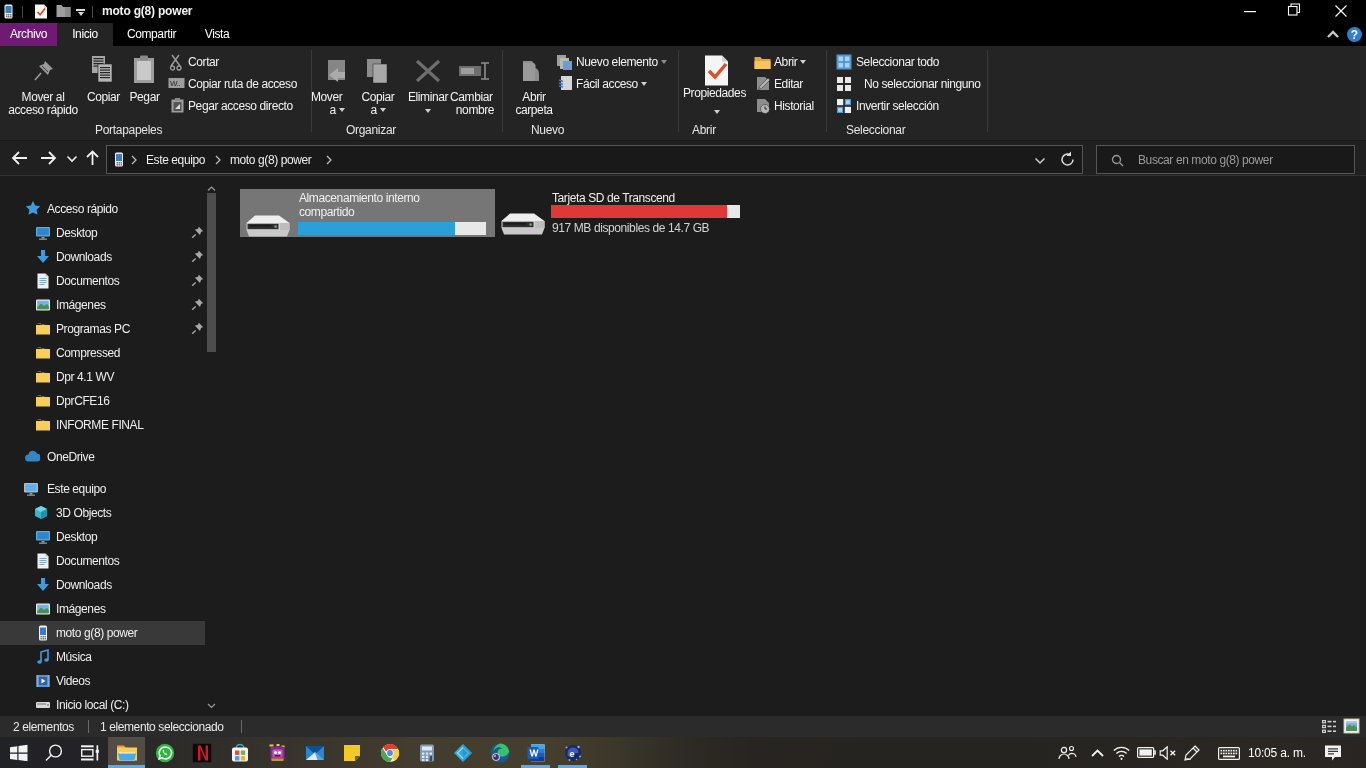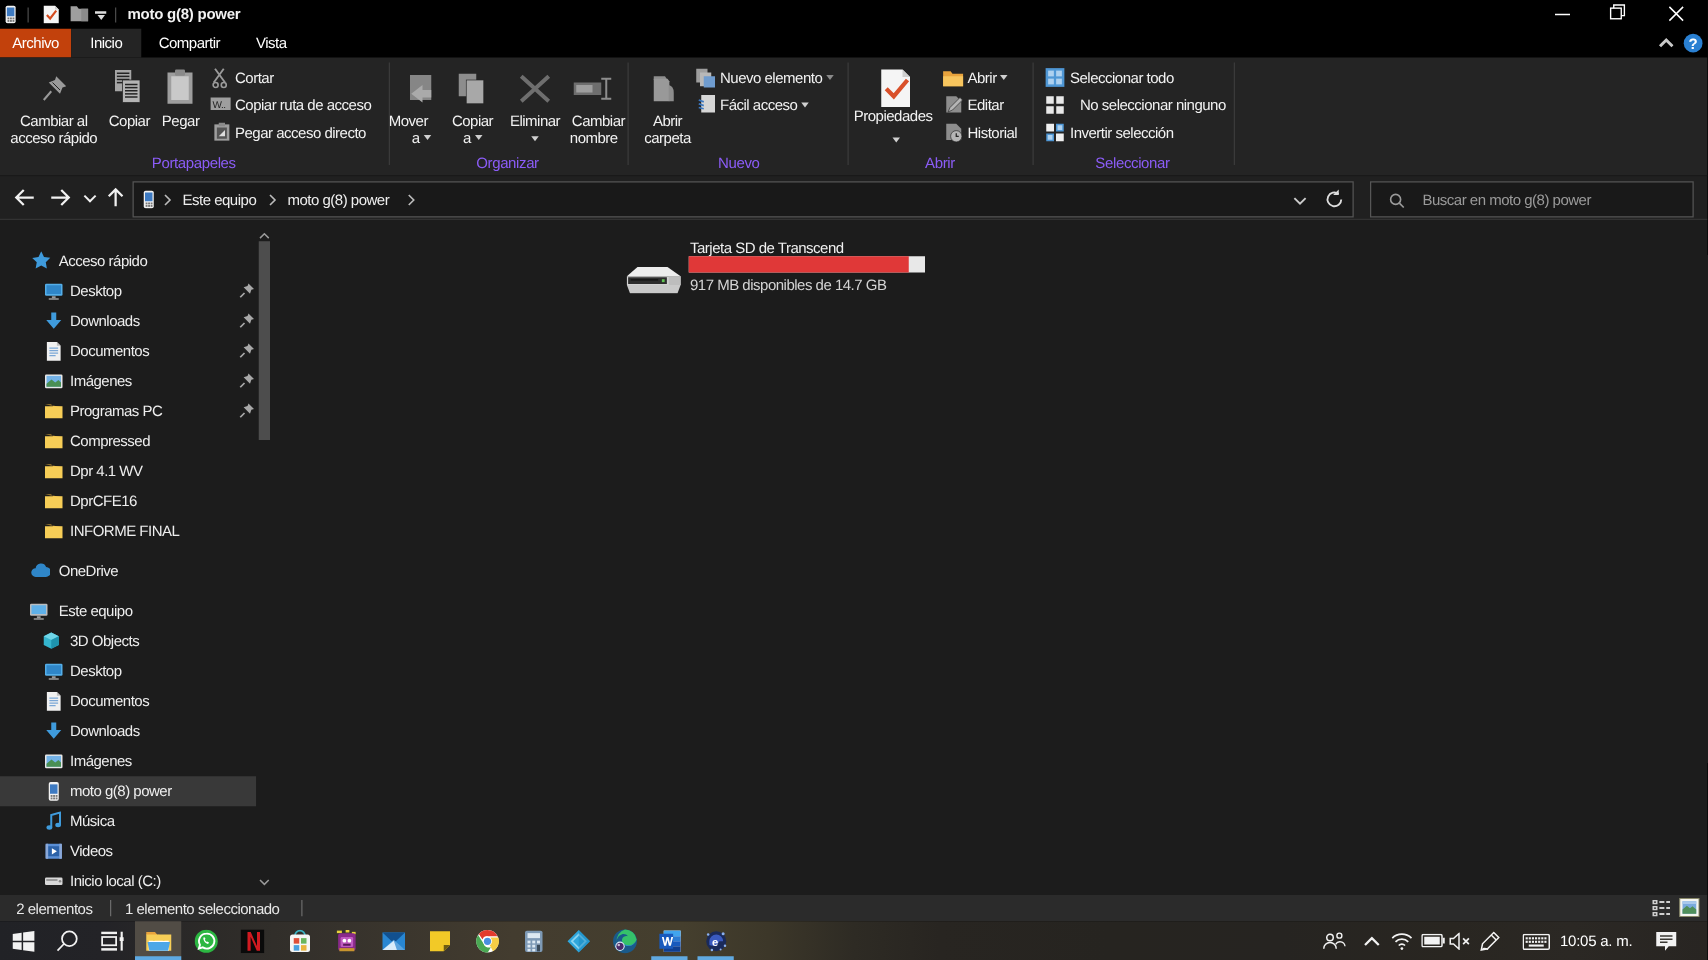--- a/index.html
+++ b/index.html
@@ -12,29 +12,29 @@
   #titlebar { left:0; top:0; width:1366px; height:23px; background:#000; }
   .qsep { width:1px; height:12px; background:#494949; top:6px; }
   #wintitle { left:102px; top:4px; color:#f2f2f2; letter-spacing:-0.2px; font-weight:700; }
 
   
   .winbtn { top:0; width:46px; height:23px; }
 
   
   #tabrow { left:0; top:23px; width:1366px; height:23px; background:#000; }
   .tab { position:absolute; top:0; height:23px; line-height:23px; text-align:center; color:#fff; }
-  #tab-archivo { left:0; width:57px; background:#c2410c; }
+  #tab-archivo { left:0; width:57px; background:#701a75; }
   #tab-inicio  { left:57px; width:56px; background:#242424; }
   #tab-compartir { left:113px; width:77px; }
   #tab-vista { left:190px; width:54px; }
 
   
   #ribbon { left:0; top:46px; width:1366px; height:94px; background:#242424; }
   .rsep { position:absolute; top:4px; width:1px; height:82px; background:#3a3a3a; }
-  .rlabel { position:absolute; top:77px; color:#8b5cf6; width:120px; text-align:center; letter-spacing:-0.3px; }
+  .rlabel { position:absolute; top:77px; color:#e5e5e5; width:120px; letter-spacing:-0.3px; }
   .rtxt { position:absolute; color:#f2f2f2; white-space:nowrap; }
   .caret { display:inline-block; width:0; height:0; border-left:3px solid transparent; border-right:3px solid transparent; border-top:4px solid #d0d0d0; vertical-align:2px; }
 
   
   #addrrow { left:0; top:140px; width:1366px; height:36px; background:#202020; border-top:1px solid #191919; border-bottom:1px solid #323232;}
   #addrbox { left:106px; top:4px; width:977px; height:29px; background:#191919; border:1px solid #565656; }
   #searchbox { left:1096px; top:4px; width:259px; height:29px; background:#191919; border:1px solid #565656; }
   .crumb { color:#eee; }
 
   
@@ -137,21 +137,21 @@
     <div class="rlabel" style="left:346px">Organizar</div>
     <div class="rlabel" style="left:531px">Nuevo</div>
     <div class="rlabel" style="left:692px">Abrir</div>
     <div class="rlabel" style="left:846px">Seleccionar</div>
 
     <svg class="abs" style="left:32px;top:13px" width="24" height="24" viewBox="0 0 24 24">
         <path d="M13 2 l8 8 -3 1 -2 5 -9-9 5-2 z" fill="#9a9a9a"></path>
         <path d="M9 14 l-6 7" stroke="#9a9a9a" stroke-width="1.6"></path>
         <path d="M10 7 l6 6" stroke="#242424" stroke-width="0.8"></path>
       </svg>
-    <div class="rtxt" style="left:0;top:44px;width:86px;text-align:center">Cambiar al</div>
+    <div class="rtxt" style="left:0;top:44px;width:86px;text-align:center">Mover al</div>
     <div class="rtxt" style="left:0;top:57px;width:86px;text-align:center">acceso rápido</div>
 
     <svg class="abs" style="left:88px;top:9px" width="30" height="30" viewBox="0 0 30 30">
         <rect x="4" y="1" width="13" height="17" fill="#a6a6a6"></rect>
         <rect x="5.5" y="3" width="10" height="1.2" fill="#242424"></rect>
         <rect x="5.5" y="5.5" width="10" height="1.2" fill="#242424"></rect>
         <rect x="5.5" y="8" width="10" height="1.2" fill="#242424"></rect>
         <rect x="5.5" y="10.5" width="10" height="1.2" fill="#242424"></rect>
         <rect x="10" y="9" width="14" height="18" fill="#b4b4b4" stroke="#242424" stroke-width="0.6"></rect>
         <rect x="12" y="12" width="10" height="1.2" fill="#242424"></rect>
@@ -203,21 +203,21 @@
     <svg class="abs" style="left:415px;top:13px" width="26" height="24" viewBox="0 0 26 24">
         <path d="M2 2 L24 22 M24 2 L2 22" stroke="#6e6e6e" stroke-width="3.2"></path>
       </svg>
     <div class="rtxt" style="left:404px;top:44px;width:48px;text-align:center">Eliminar</div>
     <div class="rtxt" style="left:404px;top:58px;width:48px;text-align:center"><span class="caret"></span></div>
     <svg class="abs" style="left:458px;top:15px" width="34" height="20" viewBox="0 0 34 20">
         <rect x="1" y="5" width="22" height="10" fill="#6e6e6e"></rect>
         <rect x="3" y="7" width="13" height="6" fill="#9e9e9e"></rect>
         <path d="M27 2 v16 M23 2 h8 M23 18 h8" stroke="#8d8d8d" stroke-width="1.6"></path>
       </svg>
-    <div class="rtxt" style="left:450px;top:44px;width:50px;text-align:right">Cambiar</div>
+    <div class="rtxt" style="left:450px;top:44px;width:50px;text-align:left">Cambiar</div>
     <div class="rtxt" style="left:450px;top:57px;width:50px;text-align:center">nombre</div>
 
     <svg class="abs" style="left:521px;top:12px" width="26" height="26" viewBox="0 0 26 26">
         <path d="M2 3 h9 l2 3 v0 h-11 z" fill="#8d8d8d"></path>
         <path d="M2 5 h11 l1.5 2 h0 v16 h-12.5 z" fill="#999"></path>
         <path d="M14 10 q4 1 4 6 l0 7 h-4 z" fill="#8d8d8d"></path>
       </svg>
     <div class="rtxt" style="left:506px;top:44px;width:56px;text-align:center">Abrir</div>
     <div class="rtxt" style="left:506px;top:57px;width:56px;text-align:center">carpeta</div>
 
@@ -536,20 +536,35 @@
           <path d="M1 4.5 l3.5-3.5 3.5 3.5" stroke="#9a9a9a" stroke-width="1.2" fill="none"></path>
         </svg>
       <div id="sthumb"></div>
       <svg class="abs" style="left:2px;top:527px" width="9" height="6">
           <path d="M1 1 l3.5 3.5 3.5-3.5" stroke="#9a9a9a" stroke-width="1.2" fill="none"></path>
         </svg>
     </div>
 
     <div class="abs" id="content">
 
+      <div class="tile" style="left:21px;top:13px;background:#767676">
+        <svg class="abs" style="left:6px;top:26px" width="44" height="22" viewBox="0 0 44 22">
+            <path d="M9 0.5 L33 0.5 L43.5 8 L0.5 8 Z" fill="#ededed"></path>
+            <path d="M0.5 8 H43.5 V15 H0.5 Z" fill="#d2d2d2"></path>
+            <path d="M34 8 H43.5 V15 H34 Z" fill="#bdbdbd"></path>
+            <rect x="1.5" y="8.8" width="31" height="5.4" fill="#2d2d2d"></rect>
+            <rect x="28.5" y="10.4" width="2.2" height="2.3" fill="#62c554"></rect>
+            <rect x="3.5" y="10.4" width="22" height="1" fill="#101010"></rect>
+            <path d="M0.5 15 H43.5 L41 21.5 H3 Z" fill="#c9c9c9"></path>
+          </svg>
+        <div class="tname" style="width:155px">Almacenamiento interno compartido</div>
+        <div class="tbar" style="top:33px">
+            <div class="tfill" style="width:157px;background:#2b9fd9"></div>
+          </div>
+      </div>
 
       <div class="tile" style="left:278px;top:13px">
         <svg class="abs" style="left:4px;top:24px" width="44" height="22" viewBox="0 0 44 22">
             <path d="M9 0.5 L33 0.5 L43.5 8 L0.5 8 Z" fill="#ededed"></path>
             <path d="M0.5 8 H43.5 V15 H0.5 Z" fill="#d2d2d2"></path>
             <path d="M34 8 H43.5 V15 H34 Z" fill="#bdbdbd"></path>
             <rect x="1.5" y="8.8" width="31" height="5.4" fill="#2d2d2d"></rect>
             <rect x="28.5" y="10.4" width="2.2" height="2.3" fill="#62c554"></rect>
             <rect x="3.5" y="10.4" width="22" height="1" fill="#101010"></rect>
             <path d="M0.5 15 H43.5 L41 21.5 H3 Z" fill="#c9c9c9"></path>

